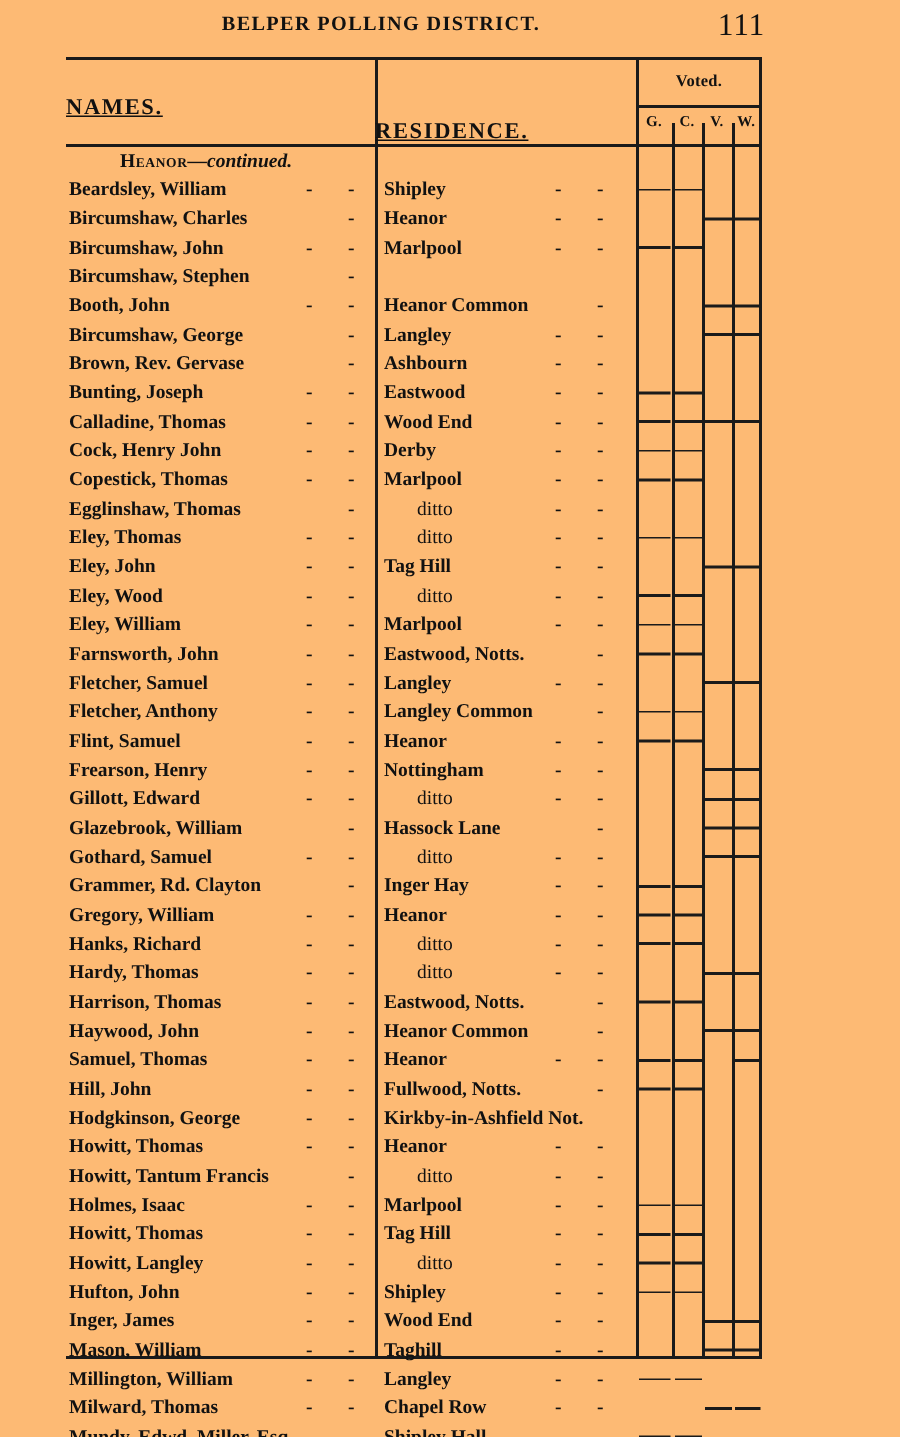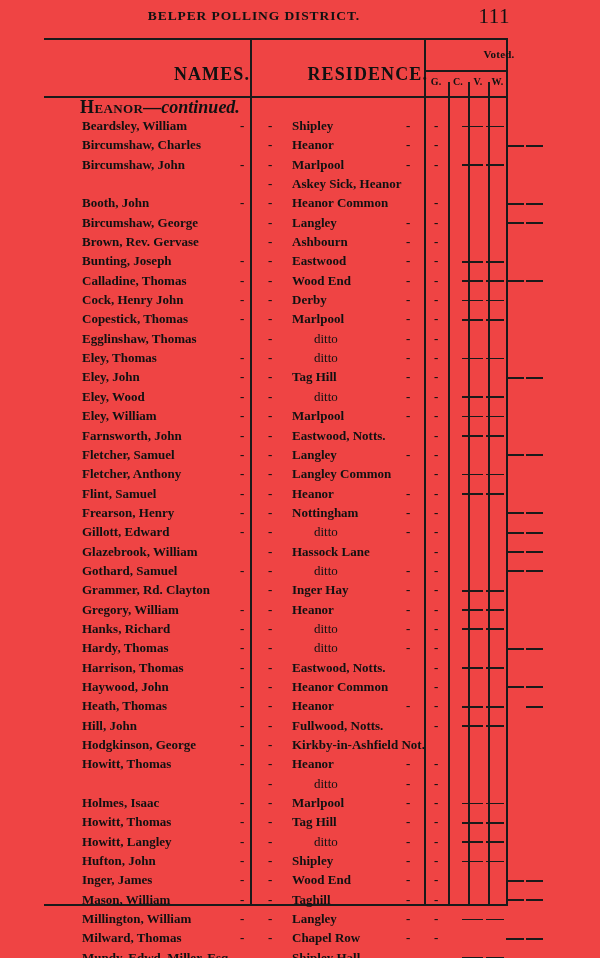--- a/index.html
+++ b/index.html
@@ -13,21 +13,21 @@
     position: relative;
     font-family: "Liberation Serif", "DejaVu Serif", serif;
     color: #111111;
     overflow: hidden;
   }
 
   .page {
     position: absolute;
     left: 0; top: 0;
     width: 600px; height: 958px;
-    background: #ef4444;
+    background: #fdba74;
   }
 
   
   .runhead {
     position: absolute;
     left: 44px; top: 8px;
     width: 464px;
     height: 24px;
   }
   .runhead-title {
@@ -94,34 +94,34 @@
     left: 380px; top: 32px;
     width: 84px; height: 1.6px;
     background: #1a1a1a;
   }
 
   
   .th {
     position: absolute;
     font-weight: bold;
     letter-spacing: 1.1px;
-    font-size: 18px;
-    text-align: right;
+    font-size: 15px;
+    text-align: left;
     white-space: nowrap;
+    text-decoration: underline;
   }
   .th-names     { left: 0px;   top: 26px; width: 206px; }
-  .th-residence { left: 206px; top: 26px; width: 178px; }
+  .th-residence { left: 206px; top: 42px; width: 178px; }
   .th-voted {
     position: absolute;
     left: 380px; top: 10px; width: 84px;
     text-align: center;
     font-size: 11px;
     font-weight: bold;
     letter-spacing: 0.2px;
-    padding-left: 33px;
   }
   .th-sub {
     position: absolute;
     top: 38px;
     font-size: 10px;
     font-weight: bold;
     text-align: center;
     letter-spacing: 0.2px;
   }
   .sub-g { left: 380px; width: 24px; }
@@ -133,21 +133,21 @@
   .tbody {
     position: absolute;
     left: 0;
     top: 60px;
     width: 464px;
     height: 806px;
   }
   .section-head {
     position: relative;
     height: 18px;
-    font-size: 18px;
+    font-size: 13px;
     font-weight: bold;
     padding-left: 36px;
     box-sizing: border-box;
     line-height: 18px;
     white-space: nowrap;
   }
   .section-head .smallcaps {
     font-variant: small-caps;
     font-weight: bold;
     letter-spacing: 0.4px;
@@ -156,21 +156,20 @@
     font-style: italic;
     font-weight: bold;
   }
 
   .row {
     position: relative;
     height: 19.35px;
     font-size: 13px;
     line-height: 19.35px;
     white-space: nowrap;
-    margin-left: 36px;
   }
   .cell-name {
     position: absolute;
     left: 2px; top: 0;
     width: 204px;
     height: 19.35px;
   }
   .name-text {
     position: absolute;
     left: 0; top: 0;
@@ -289,24 +288,22 @@
           <div class="cell-res">
             <span class="res-text">Marlpool</span>
             <span class="dash rdash-a">-</span>
             <span class="dash rdash-b">-</span>
           </div>
           <div class="tick tick-g"></div>
           <div class="tick tick-c"></div>
         </div>
         <div class="row">
           <div class="cell-name">
-            <span class="dash dash-b">-</span>
-          </div>
-          <div class="cell-res">
-            <span class="res-text">Askey Sick, Heanor</span>
+            <span class="name-text">Bircumshaw, Stephen</span>
+            <span class="dash dash-b">-</span>
           </div>
         </div>
         <div class="row">
           <div class="cell-name">
             <span class="name-text">Booth, John</span>
             <span class="dash dash-a">-</span>
             <span class="dash dash-b">-</span>
           </div>
           <div class="cell-res">
             <span class="res-text">Heanor Common</span>
@@ -648,21 +645,21 @@
           </div>
           <div class="cell-res">
             <span class="res-text">Heanor Common</span>
             <span class="dash rdash-b">-</span>
           </div>
           <div class="tick tick-v"></div>
           <div class="tick tick-w"></div>
         </div>
         <div class="row">
           <div class="cell-name">
-            <span class="name-text">Heath, Thomas</span>
+            <span class="name-text">Samuel, Thomas</span>
             <span class="dash dash-a">-</span>
             <span class="dash dash-b">-</span>
           </div>
           <div class="cell-res">
             <span class="res-text">Heanor</span>
             <span class="dash rdash-a">-</span>
             <span class="dash rdash-b">-</span>
           </div>
           <div class="tick tick-g"></div>
           <div class="tick tick-c"></div>
@@ -698,20 +695,21 @@
             <span class="dash dash-b">-</span>
           </div>
           <div class="cell-res">
             <span class="res-text">Heanor</span>
             <span class="dash rdash-a">-</span>
             <span class="dash rdash-b">-</span>
           </div>
         </div>
         <div class="row">
           <div class="cell-name">
+            <span class="name-text">Howitt, Tantum Francis</span>
             <span class="dash dash-b">-</span>
           </div>
           <div class="cell-res">
             <span class="res-text indent">ditto</span>
             <span class="dash rdash-a">-</span>
             <span class="dash rdash-b">-</span>
           </div>
         </div>
         <div class="row">
           <div class="cell-name">

